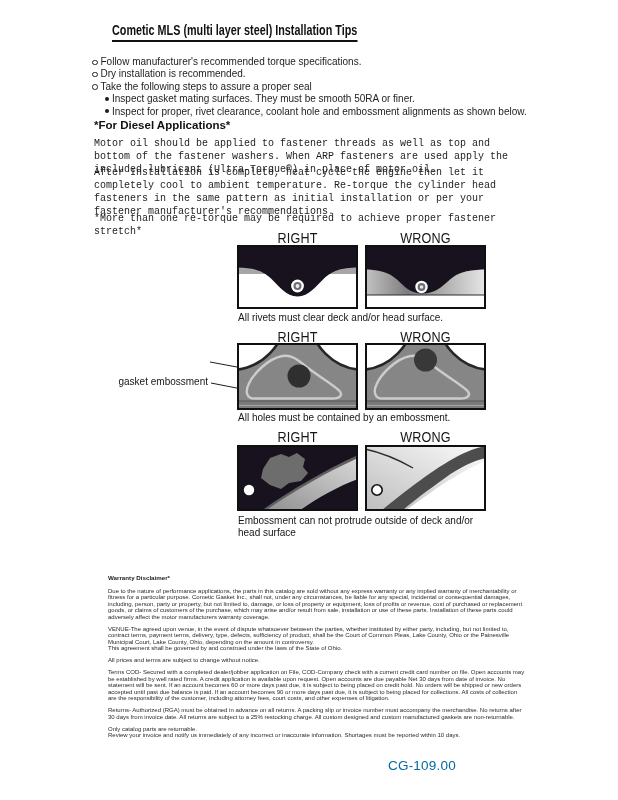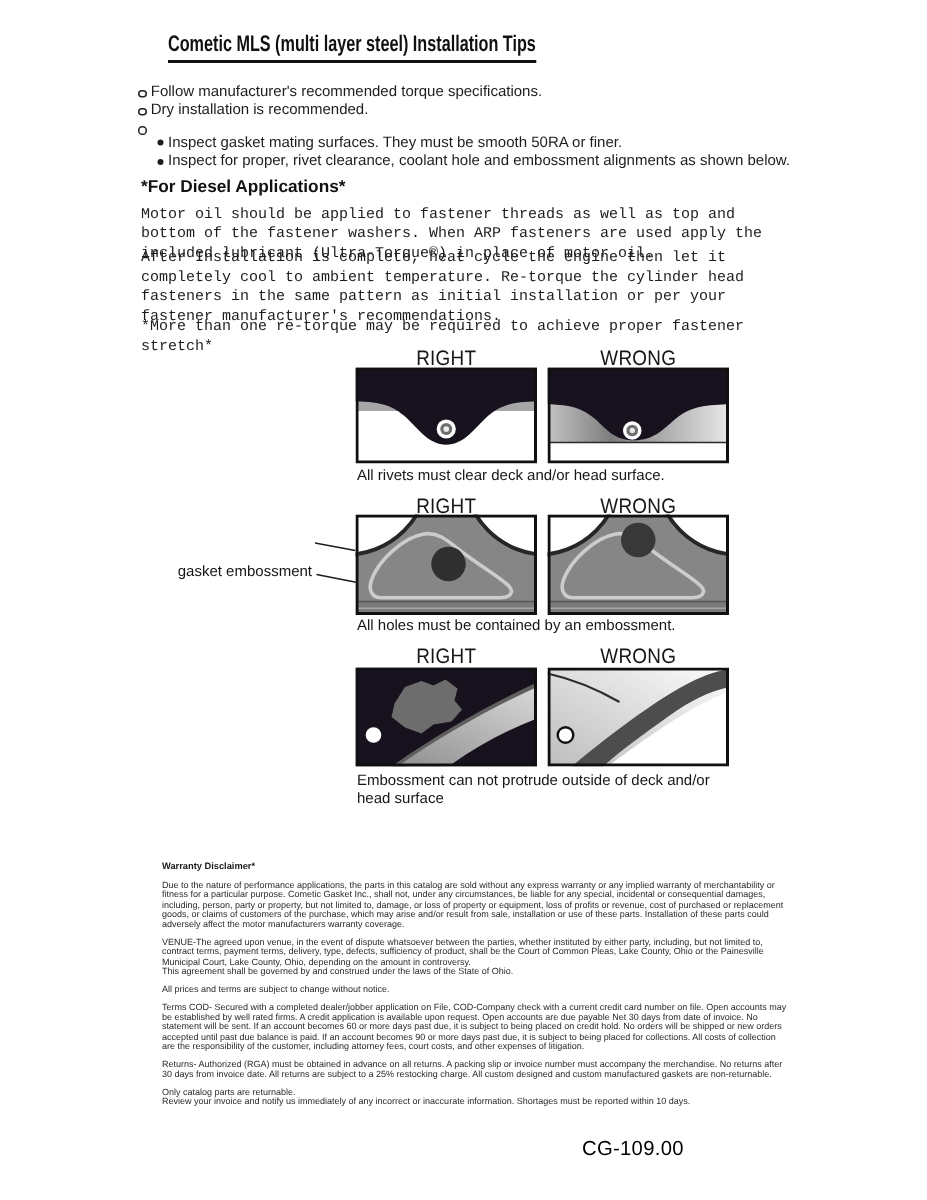--- a/index.html
+++ b/index.html
@@ -42,40 +42,41 @@
 
   .ann {
     width:100px; text-align:right; font-size:10px; line-height:10.5px;
     white-space:pre-line; color:#161616;
   }
 
   .warranty { left:108px; top:575px; width:418px; font-size:6px; line-height:6.5px; color:#2a2a2a; }
   .warranty h4 { margin:0 0 6px 0; font-size:6.2px; font-weight:bold; color:#1a1a1a; }
   .warranty p { margin:0 0 5.5px 0; white-space:pre-line; }
 
-  .footer-code { left:388px; top:758px; font-size:13.5px; letter-spacing:0.2px; color:#000000; }
+  .footer-code { left:388px; top:758px; font-size:13.5px; letter-spacing:0.2px; color:#0369a1; }
 </style>
 </head>
 <body>
 
 <div class="page">
 
   <div class="abs title">Cometic MLS (multi layer steel) Installation Tips</div>
 
   <div class="abs tips">
     <div class="tip-row">
       <span class="m-open"></span>
       <span>Follow manufacturer's recommended torque specifications.</span>
     </div>
     <div class="tip-row">
       <span class="m-open"></span>
       <span>Dry installation is recommended.</span>
     </div>
     <div class="tip-row">
       <span class="m-open"></span>
+      <span>Take the following steps to assure a proper seal</span>
     </div>
     <div class="tip-row sub">
       <span class="m-dot"></span>
       <span>Inspect gasket mating surfaces.  They must be smooth 50RA or finer.</span>
     </div>
     <div class="tip-row sub">
       <span class="m-dot"></span>
       <span>Inspect for proper, rivet clearance, coolant hole and embossment alignments as shown below.</span>
     </div>
   </div>

